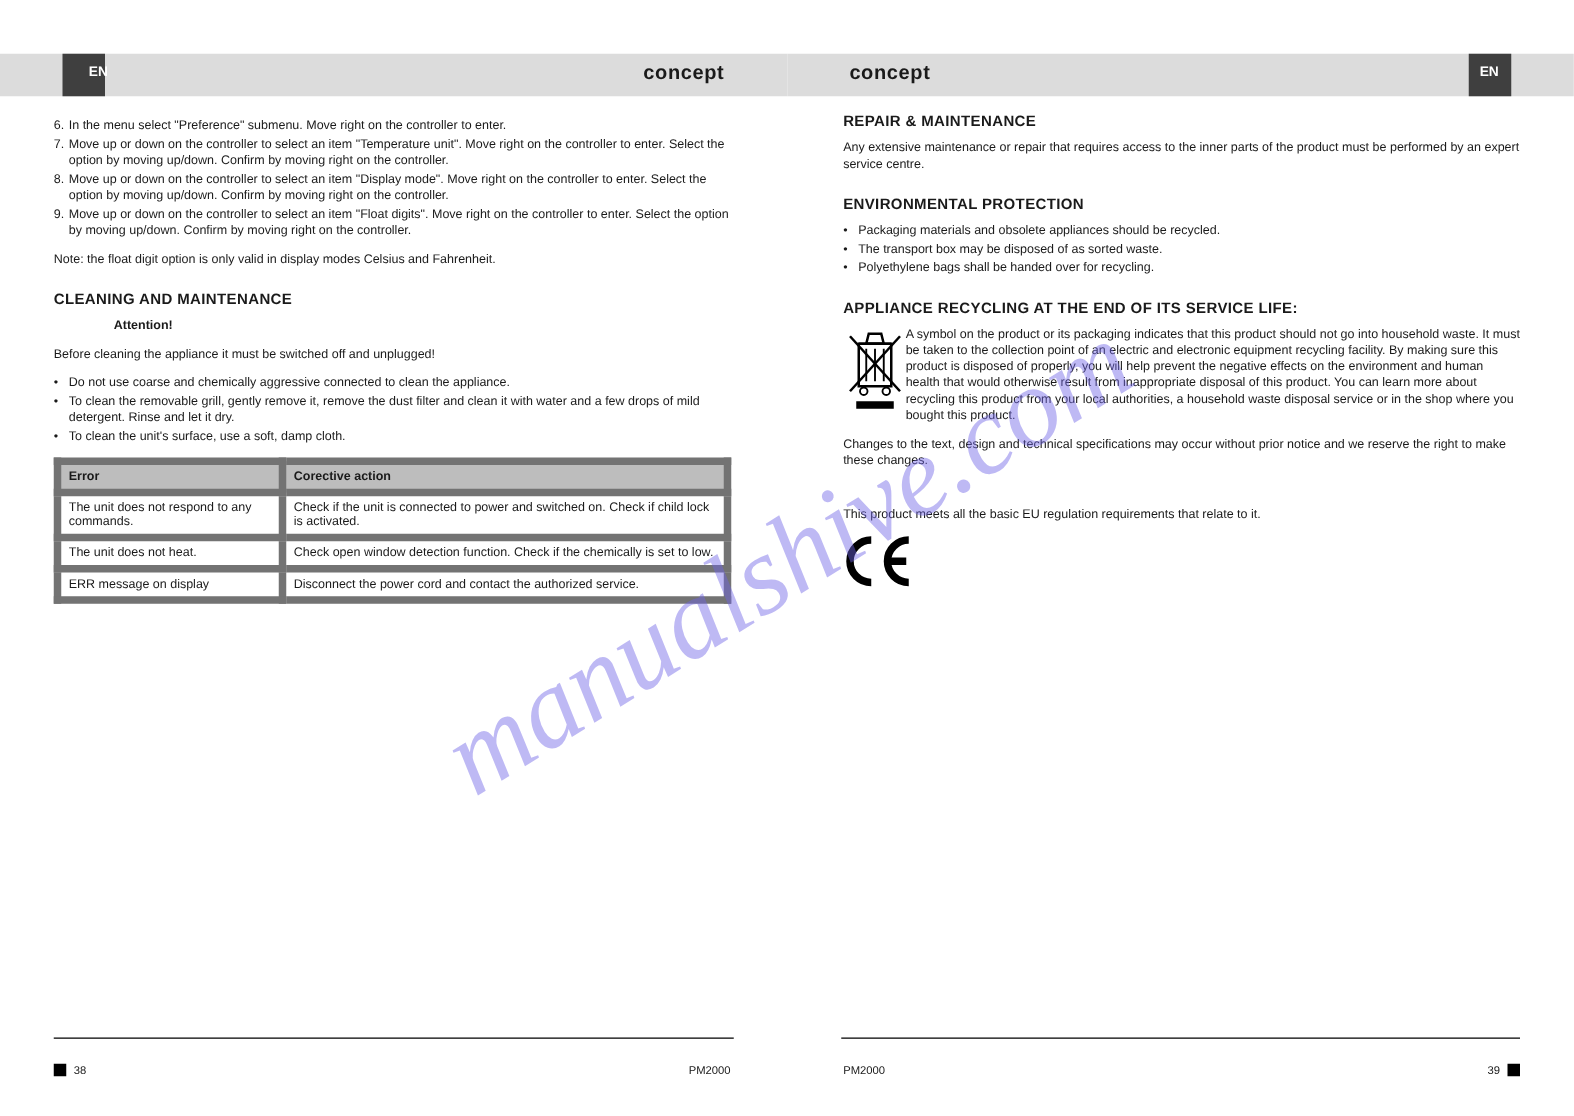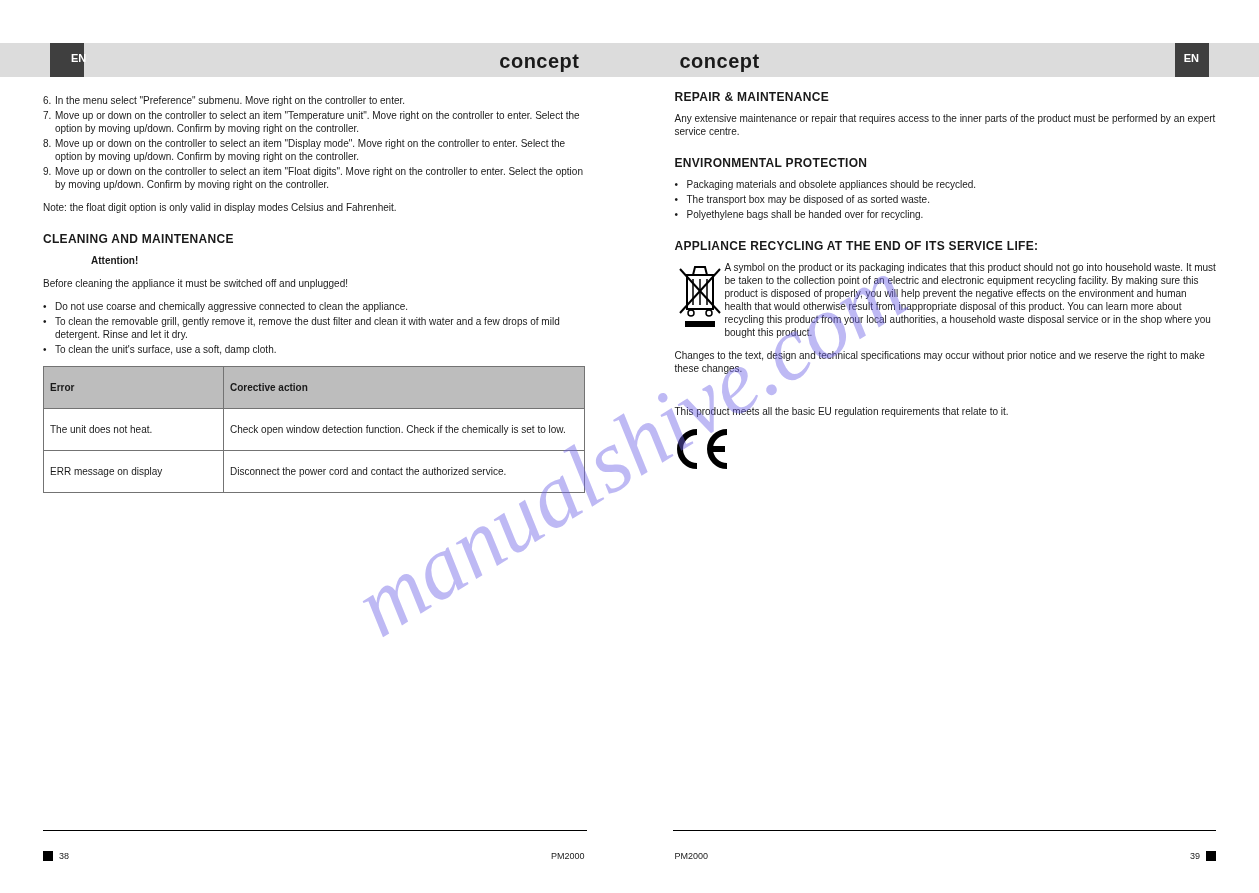--- a/index.html
+++ b/index.html
@@ -46,21 +46,21 @@
   position: absolute;
   top: 43px;
   right: 50px;
   width: 34px;
   height: 34px;
   background: #3f3f3f;
 }
 .brand {
   font-weight: bold;
   letter-spacing: 0.5px;
-  font-size: 20px;
+  font-size: 16px;
 }
 .brand-left { position: absolute; top: 50px; right: 50px; }
 .brand-right { position: absolute; top: 50px; left: 50px; }
 .lang-tag {
   position: absolute;
   top: 52px;
   font-size: 11px;
   font-weight: bold;
   color: #fff;
   padding-left: 11px;
@@ -84,22 +84,22 @@
 .list-item { display: flex; margin-bottom: 2px; line-height: 1.3; }
 .list-item .bullet { width: 12px; flex-shrink: 0; }
 .list-item .txt { flex: 1; }
 .h2 { font-size: 12px; font-weight: bold; margin: 18px 0 8px 0; letter-spacing: 0.3px; }
 .table {
   border-collapse: collapse;
   width: 100%;
   margin-top: 4px;
 }
 .table th, .table td {
-  border: 1px solid #737373;
-  padding: 15px 6px;
+  border: 6px solid #737373;
+  padding: 4px 6px;
   font-size: 10px;
   text-align: left;
   vertical-align: middle;
 }
 .table th { background: #bdbdbd; font-weight: bold; }
 .table .err-col { width: 180px; }
 .footer-line-left {
   position: absolute;
   left: 43px;
   right: 43px;
@@ -218,20 +218,24 @@
       </div>
 
       <table class="table">
         <thead>
           <tr>
             <th class="err-col">Error</th>
             <th>Corective action</th>
           </tr>
         </thead>
         <tbody>
+          <tr>
+            <td>The unit does not respond to any commands.</td>
+            <td>Check if the unit is connected to power and switched on. Check if child lock is activated.</td>
+          </tr>
           <tr>
             <td>The unit does not heat.</td>
             <td>Check open window detection function. Check if the chemically is set to low.</td>
           </tr>
           <tr>
             <td>ERR message on display</td>
             <td>Disconnect the power cord and contact the authorized service.</td>
           </tr>
         </tbody>
       </table>

